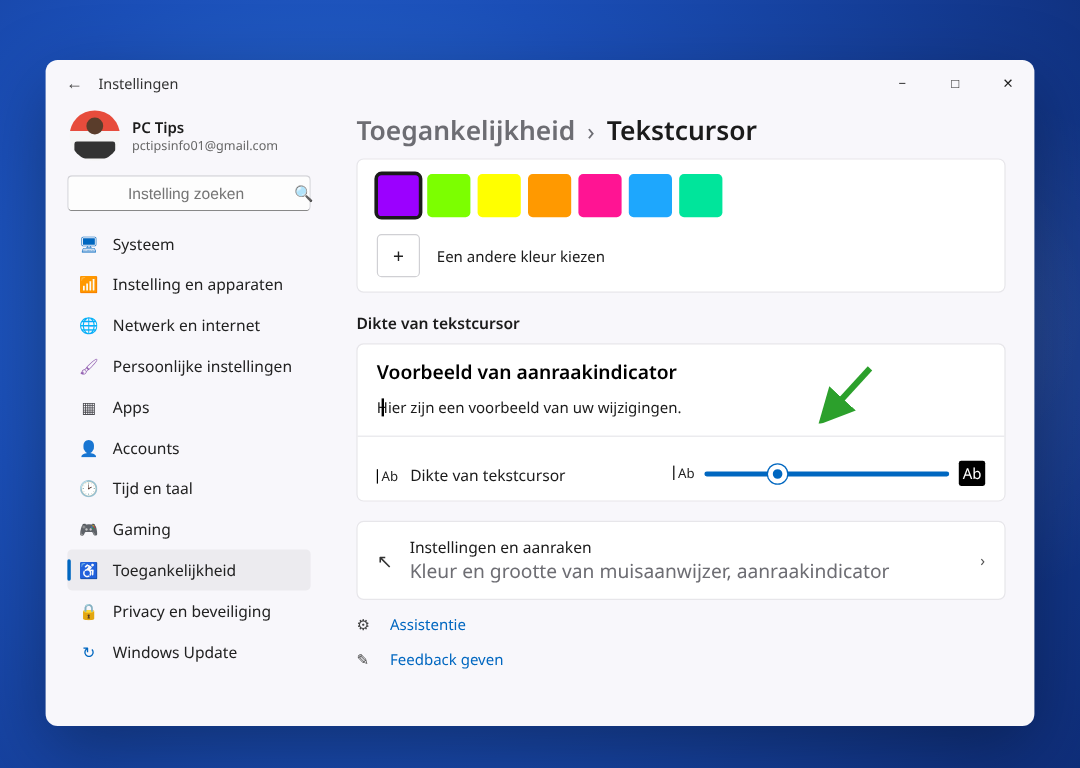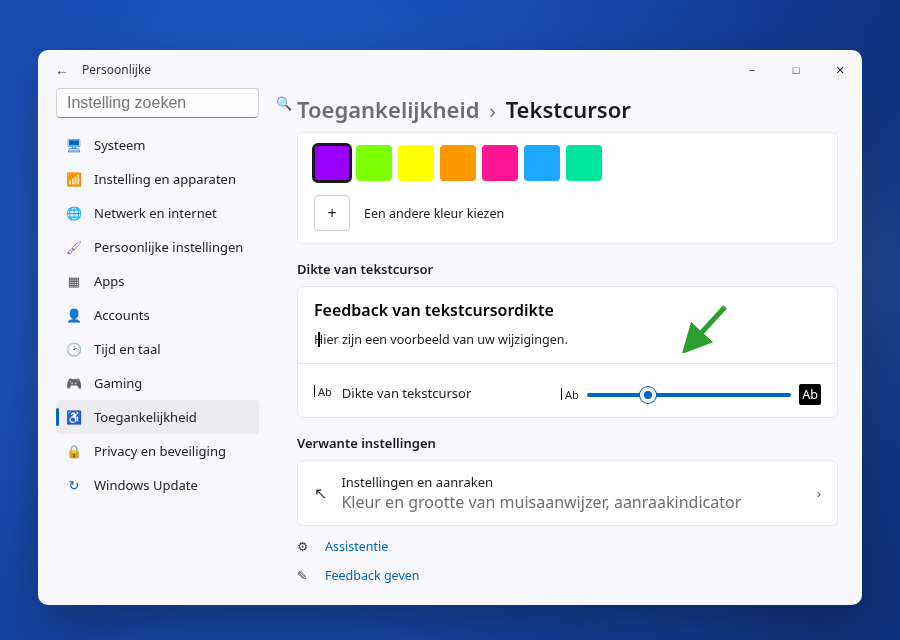--- a/index.html
+++ b/index.html
@@ -53,21 +53,21 @@
   }
   .user-name { font-size:12.5px; font-weight:600; color:#1b1b1b;}
   .user-email { font-size:10.5px; color:#666;}
   .searchbox {
     display:flex; align-items:center;
     border:1px solid #cfcfd4; border-bottom:1.5px solid #888;
     border-radius:4px; background:#fdfdfd;
     height:30px; padding:0 8px; margin-bottom:6px;
   }
   .searchbox input {
-    border:none; outline:none; flex:1; font-size:16px; background:transparent;
+    border:none; outline:none; flex:1; font-size:13px; background:transparent;text-align:center;
   }
   .search-icon { font-size:13px; color:#555;}
   .nav { margin-top:4px; overflow-y:auto;}
   .nav-item {
     display:flex; align-items:center; gap:12px;
     height:34px; padding:0 8px 0 10px;
     font-size:13px; color:#222; border-radius:4px;
     cursor:pointer;
   }
   .nav-item.active { background:#ecebef; position:relative;}
@@ -96,21 +96,21 @@
   }
   .custom-label { font-size:12.5px; color:#1b1b1b;}
   .section-title { font-size:13px; font-weight:600; color:#1b1b1b; margin:4px 0 8px 0;}
   .preview-title { font-size:16px; font-weight:600; margin-bottom:6px;}
   .preview-text { font-size:12.5px; color:#1b1b1b; position:relative; display:inline-block;}
   .preview-text::before{
     content:""; position:absolute; left:4px;
     width:1.5px; height:15px; background:#000; top:1px;
   }
   .divider { height:1px; background:#e7e6ea; margin:14px -16px;}
-  .slider-row { display:flex; align-items:flex-start; gap:10px;margin-top:20px;}
+  .slider-row { display:flex; align-items:flex-end; gap:10px;margin-top:20px;}
   .slider-label { font-size:13px; color:#1b1b1b;}
   .ab-small { font-size:11px; color:#222; position:relative; padding-left:4px;}
   .ab-small::before{content:""; position:absolute; left:0; top:1px; width:1.2px; height:12px; background:#000;}
   .ab-large { font-size:12.5px; color:#fff; background:#000; padding:2px 3px; border-radius:2px; position:relative;}
   .slider-wrap { flex:1; display:flex; align-items:center; gap:8px; margin-left:auto; max-width:260px;}
   .slider-track {
     flex:1; height:4px; background:#0067c0; border-radius:3px; position:relative;
   }
   .slider-thumb {
     position:absolute; top:50%; transform:translate(-50%,-50%);
@@ -135,31 +135,38 @@
 </style>
 </head>
 <body>
 
 <div class="bg-swirl"></div>
 
 <div class="window">
 
   <div class="titlebar">
     <div class="back-btn">←</div>
-    <div class="win-title">Persoonlijke</div>
+    <div class="win-title">Instellingen</div>
     <div class="win-ctrls">
       <div class="win-ctrl">−</div>
       <div class="win-ctrl">□</div>
       <div class="win-ctrl">✕</div>
     </div>
   </div>
 
   <div class="body">
     <div class="sidebar">
 
+      <div class="user-row">
+        <div class="avatar"></div>
+        <div>
+          <div class="user-name">PC Tips</div>
+          <div class="user-email">pctipsinfo01@gmail.com</div>
+        </div>
+      </div>
 
       <div class="searchbox">
         <input placeholder="Instelling zoeken" style="">
         <span class="search-icon">🔍</span>
       </div>
 
       <div class="nav" id="nav">
           <div class="nav-item">
             <span class="nav-icon" style="color:#0067c0">🖥</span>
             <span>Systeem</span>
@@ -227,39 +234,38 @@
           </div>
         <div class="custom-row">
           <div class="plus-btn">+</div>
           <div class="custom-label">Een andere kleur kiezen</div>
         </div>
       </div>
 
       <div class="section-title">Dikte van tekstcursor</div>
 
       <div class="card">
-        <div class="preview-title">Feedback van tekstcursordikte</div>
+        <div class="preview-title">Voorbeeld van aanraakindicator</div>
         <span class="preview-text">Hier zijn een voorbeeld van uw wijzigingen.</span>
 
         <div class="divider"></div>
 
         <div class="slider-row">
           <span class="ab-small">Ab</span>
           <span class="slider-label">Dikte van tekstcursor</span>
           <div class="slider-wrap">
             <span class="ab-small">Ab</span>
             <div class="slider-track">
               <div class="slider-thumb" id="thumb" style="left: 30%;"></div>
             </div>
             <span class="ab-large">Ab</span>
           </div>
         </div>
       </div>
 
-      <div class="section-title">Verwante instellingen</div>
 
       <div class="link-card">
         <span class="link-icon">↖</span>
         <div>
           <div class="link-title">Instellingen en aanraken</div>
           <div class="link-sub">Kleur en grootte van muisaanwijzer, aanraakindicator</div>
         </div>
         <span class="chevron">›</span>
       </div>
 

